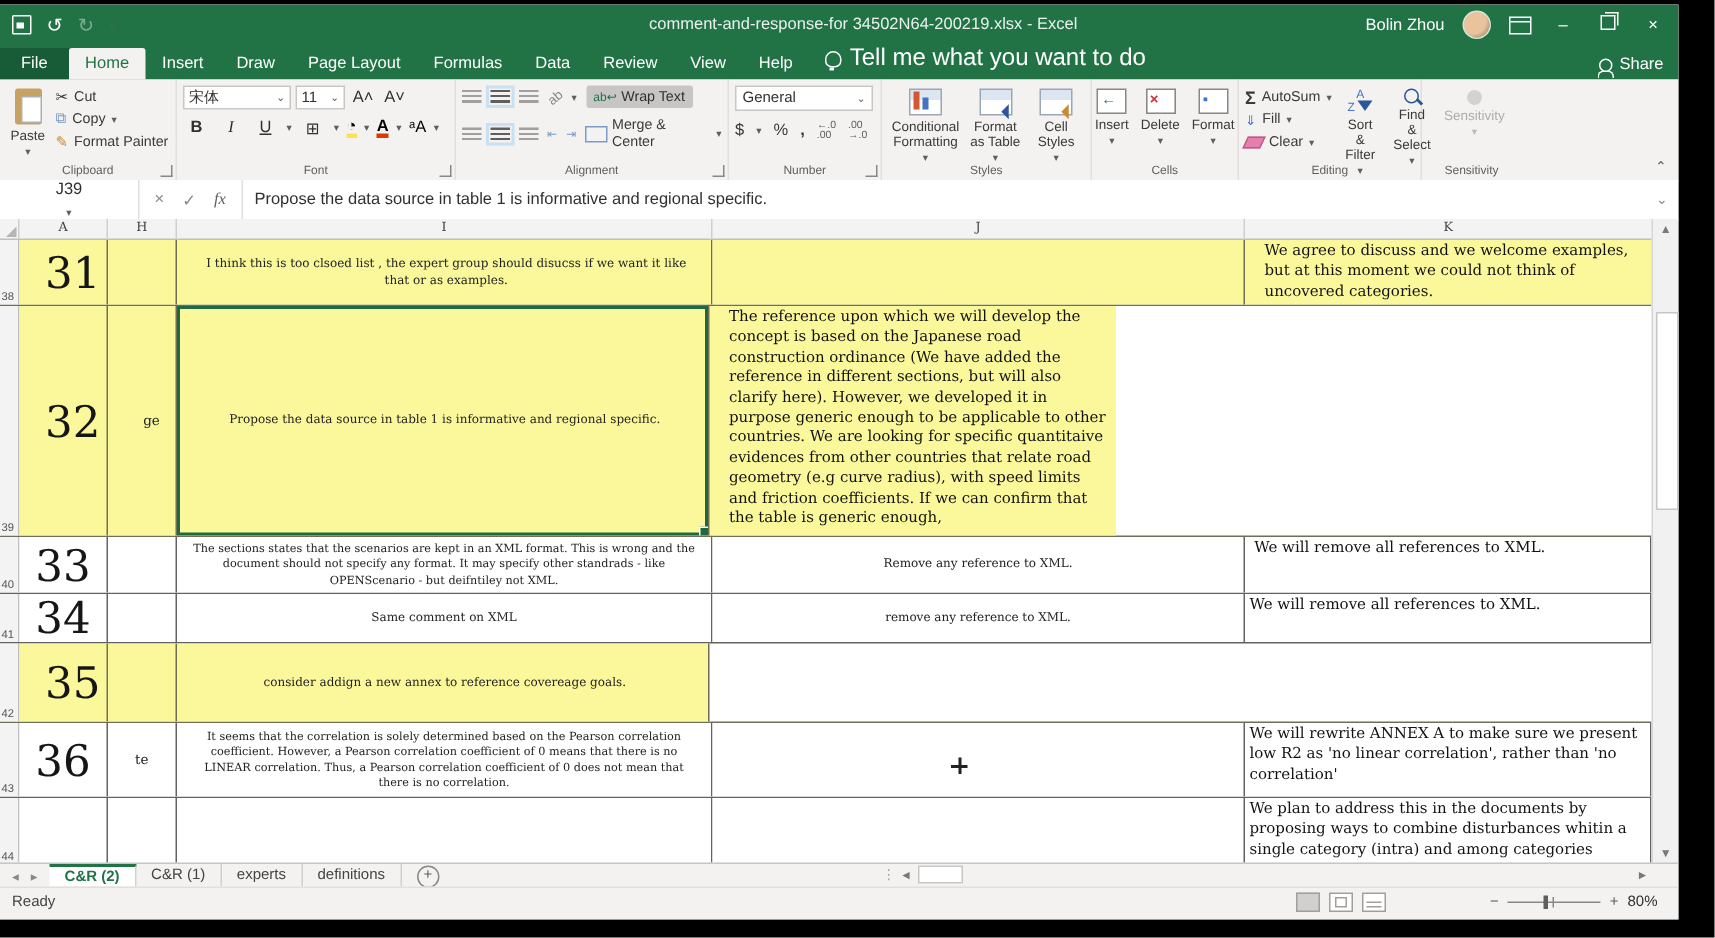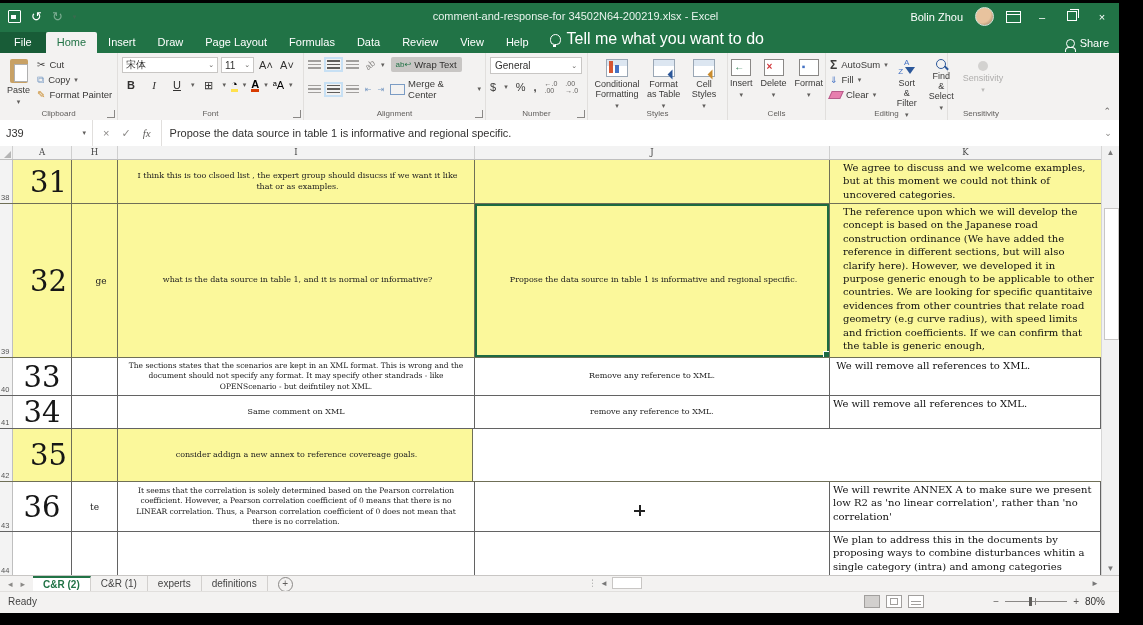--- a/index.html
+++ b/index.html
@@ -66,21 +66,21 @@
   .eraser{display:inline-block;width:10px;height:6px;background:#e77fae;transform:skewX(-25deg);border:1px solid #b75c8b;}
   .funnel{display:inline-block;width:0;height:0;border-left:5px solid transparent;border-right:5px solid transparent;border-top:7px solid #2b579a;}
   .mag{display:inline-block;width:8px;height:8px;border:1.5px solid #2b579a;border-radius:50%;position:relative;}
   .mag:after{content:"";position:absolute;left:7px;top:7px;width:5px;height:1.5px;background:#2b579a;transform:rotate(45deg);}
   .sigma{font-size:12px;font-weight:bold;color:#3b3a39;}
   .dimmed{opacity:.38;}
   .collapse{position:absolute;right:8px;bottom:4px;color:#605e5c;font-size:9px;}
 
   
   .fbar{position:absolute;left:0;top:117px;width:100%;height:26px;background:#fff;border-bottom:1px solid #d2d0ce;display:flex;align-items:stretch;}
-  .namebox{width:80px;border-right:1px solid #e1dfdd;display:flex;align-items:center;justify-content:space-between;padding:0 6px;font-size:11px;color:#323130;}
+  .namebox{width:80px;border-right:1px solid #e1dfdd;display:flex;align-items:center;justify-content:space-between;padding:0 6px;font-size:11px;color:#323130;flex-direction:column;}
   .fxbtns{display:flex;align-items:center;gap:12px;padding:0 10px;border-right:1px solid #e1dfdd;color:#8a8886;font-size:11px;}
   .fxbtns .fx{font-style:italic;font-family:"Liberation Serif",serif;color:#605e5c;}
   .ftext{flex:1;display:flex;align-items:center;font-size:11px;color:#323130;padding-left:8px;}
   .fexpand{width:22px;display:flex;align-items:center;justify-content:center;color:#8a8886;font-size:9px;}
 
   
   .grid{position:absolute;left:0;top:143px;width:1101px;height:429px;background:#fff;font-family:"DejaVu Serif",serif;}
   .colhdr{display:flex;height:13px;background:#f3f3f3;border-bottom:1px solid #bfbfbf;}
   .colhdr .hcell{border-right:1px solid #cfcfcf;font-size:8.5px;color:#444;text-align:center;line-height:13px;box-sizing:border-box;}
   .selall{width:13px;position:relative;}
@@ -206,21 +206,21 @@
               <span>Format Painter</span>
             </span>
         </span>
       </div>
       <span class="glabel">Clipboard</span>
       <span class="dlg"></span>
     </div>
 
     <div class="rgroup" style="width:186px">
       <div style="display:flex;gap:3px;align-items:center;">
-        <span class="fontbox" style="width:96px">
+        <span class="fontbox" style="width:72px">
             <span>宋体</span>
             <span class="caret">⌄</span>
           </span>
         <span class="fontbox" style="width:33px">
             <span>11</span>
             <span class="caret">⌄</span>
           </span>
         <span class="fbtn">A˄</span>
         <span class="fbtn">A˅</span>
       </div>
@@ -419,21 +419,20 @@
       <span class="cell cell-h"></span>
       <span class="cell cell-i">I think this is too clsoed list , the expert group should disucss if we want it like that or as examples.</span>
       <span class="cell cell-j"></span>
       <span class="cell cell-k">We agree to discuss and we welcome examples, but at this moment we could not think of uncovered categories.</span>
     </div>
 
     <div class="grow yellow" style="height:154px">
       <span class="rowhdr">39</span>
       <span class="cell cell-a">32</span>
       <span class="cell cell-h">ge</span>
-      <span class="cell cell-i">what is the data source in table 1, and it is normal or informative?</span>
       <span class="cell cell-j selected">
           <span>Propose the data source in table 1 is informative and regional specific.</span>
           <span class="fillhandle"></span>
         </span>
       <span class="cell cell-k">The reference upon which we will develop the concept is based on the Japanese road construction ordinance (We have added the reference in different sections, but will also clarify here). However, we developed it in purpose generic enough to be applicable to other countries. We are looking for specific quantitaive evidences from other countries that relate road geometry (e.g curve radius), with speed limits and friction coefficients. If we can confirm that the table is generic enough,</span>
     </div>
 
     <div class="grow white" style="height:38px">
       <span class="rowhdr">40</span>
       <span class="cell cell-a">33</span>

